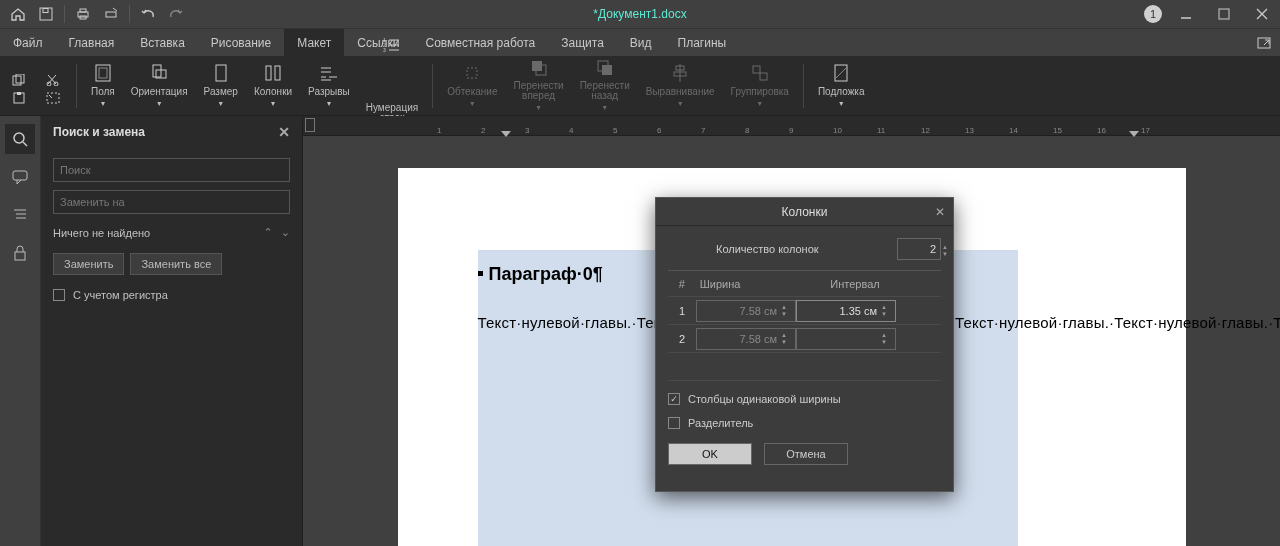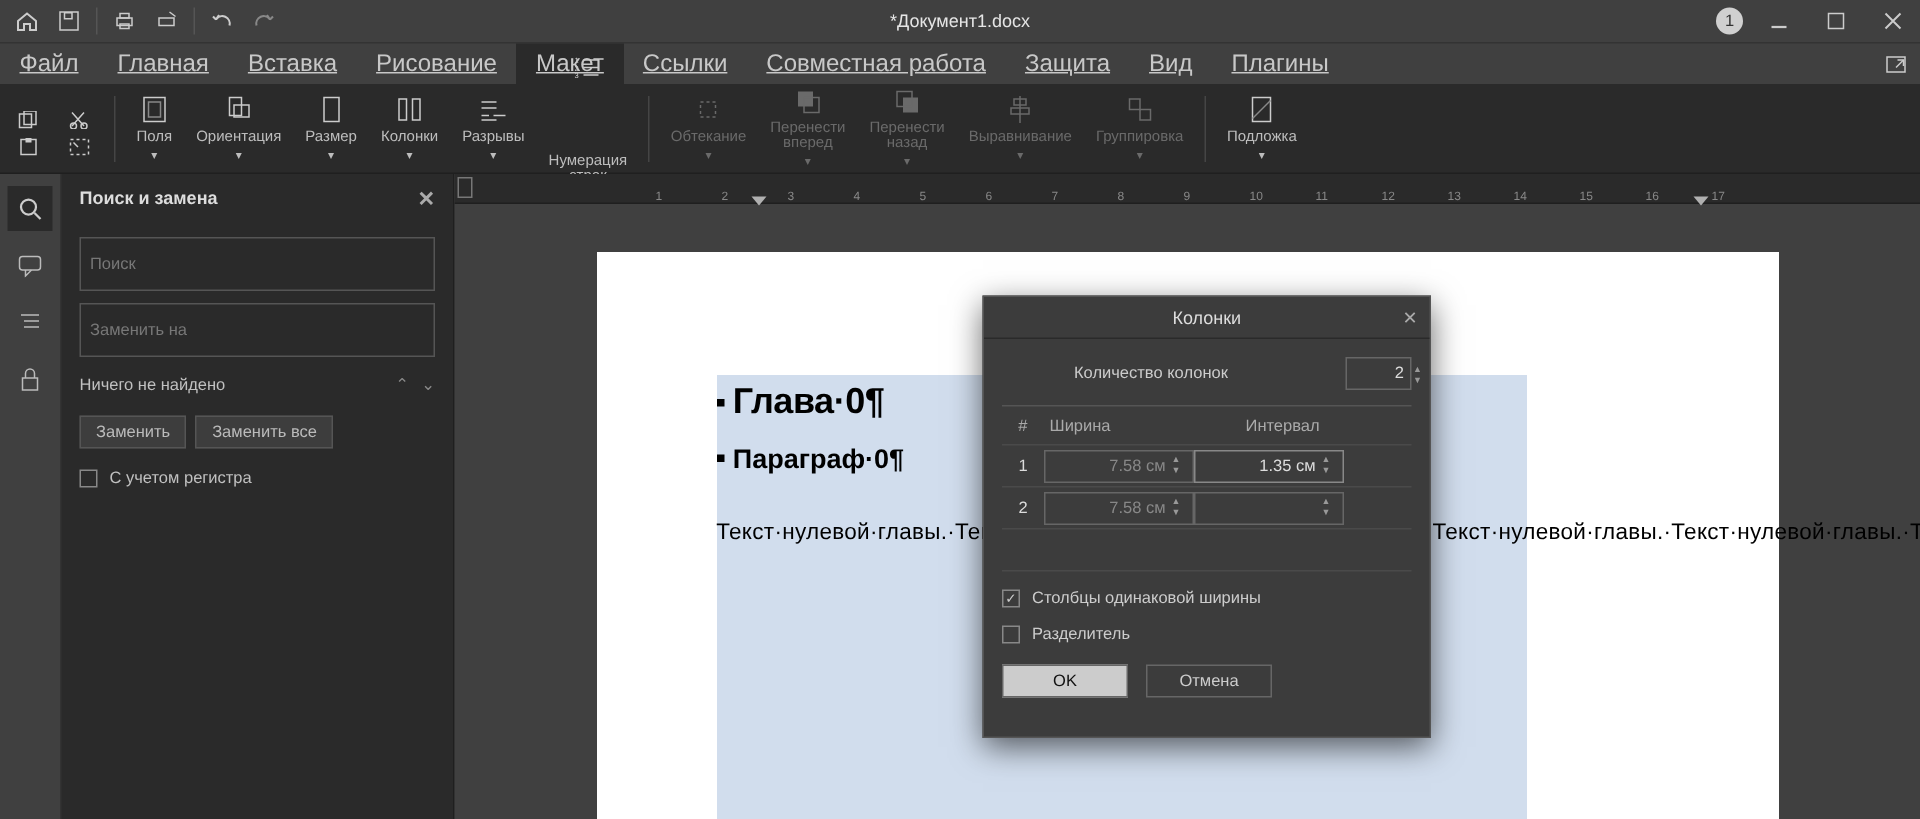--- a/index.html
+++ b/index.html
@@ -1,42 +1,42 @@
 <!DOCTYPE html>
 <html><head>
 <meta charset="utf-8">
 <style>
 * { margin:0; padding:0; box-sizing:border-box; font-family:"Segoe UI",Arial,sans-serif; -webkit-font-smoothing:antialiased; }
 body { width:1280px; height:546px; background:#2a2a2a; color:#c0c0c0; font-size:11px; overflow:hidden; position:relative; }
 .topbar { height:28px; background:#404040; display:flex; align-items:center; padding:0 4px; position:relative; }
 .topbar .icon-btn { width:28px; height:26px; display:flex; align-items:center; justify-content:center; color:#ccc; }
 .topbar .vspl { width:1px; height:18px; background:#555; margin:0 4px; }
-.topbar .title { position:absolute; left:50%; transform:translateX(-50%); color:#e5e5e5; font-size:12px; }
+.topbar .title { position:absolute; left:50%; transform:translateX(-50%); color:#5eead4; font-size:12px; }
 .topbar .right { margin-left:auto; display:flex; align-items:center; gap:10px; }
 .circle-badge { width:18px; height:18px; border-radius:50%; background:#d0d0d0; color:#333; font-size:11px; display:flex; align-items:center; justify-content:center; }
 .menubar { height:28px; background:#404040; display:flex; align-items:stretch; border-top:1px solid #333; }
-.menu-item { padding:0 13px; display:flex; align-items:center; color:#c8c8c8; font-size:16px; position:relative;text-decoration:underline; }
+.menu-item { padding:0 13px; display:flex; align-items:center; color:#c8c8c8; font-size:12px; position:relative; }
 .menu-item.active { background:#2a2a2a; }
 .menubar .tab-swap { margin-left:auto; width:32px; display:flex; align-items:center; justify-content:center; color:#ccc; }
 .ribbon { height:60px; background:#2a2a2a; display:flex; align-items:center; border-bottom:1px solid #1f1f1f; padding:0 2px; }
 .rib-small { width:34px; display:flex; flex-direction:column; gap:6px; align-items:center; padding-top:6px; }
 .rib-sep { width:1px; height:44px; background:#454545; margin:0 6px; }
 .rib-btn { display:flex; flex-direction:column; align-items:center; justify-content:center; padding:0 8px; height:52px; color:#bdbdbd; font-size:10px; text-align:center; position:relative; }
 .rib-btn.disabled { color:#6a6a6a;justify-content:center; }
 .rib-btn .ic { height:18px; display:flex; align-items:center; justify-content:center; margin-bottom:4px; }
 .rib-btn .dd { font-size:8px; margin-top:2px; }
 .lowrow { display:flex; height:458px; }
 .leftstrip { width:41px; background:#404040; display:flex; flex-direction:column; gap:8px; align-items:center; padding-top:8px; border-right:1px solid #333; }
 .leftstrip .sic { width:30px; height:30px; display:flex; align-items:center; justify-content:center; color:#bbb; }
 .leftstrip .sic.active { background:#2a2a2a; }
 .sidepanel { width:262px; background:#2a2a2a; border-right:1px solid #1f1f1f; display:flex; flex-direction:column; }
 .sidepanel .head { height:32px; display:flex; align-items:center; padding:0 12px; color:#ddd; font-weight:600; font-size:12px; }
 .sidepanel .head .close { margin-left:auto; color:#aaa; font-size:14px; }
 .sidepanel .body { padding:10px 12px; display:flex; flex-direction:column; gap:8px; }
-.inp { height:36px; background:#2a2a2a; border:1px solid #555; color:#777; padding:0 6px; font-size:11px; }
+.inp { height:24px; background:#2a2a2a; border:1px solid #555; color:#777; padding:0 6px; font-size:11px; }
 .inp::placeholder { color:#777; }
 .found-row { display:flex; align-items:center; margin-top:4px; }
 .found-row .arrows { margin-left:auto; display:flex; gap:8px; color:#888; }
 .btn-row { display:flex; gap:6px; margin-top:6px; }
 .sbtn { background:#3d3d3d; border:1px solid #555; color:#bbb; padding:4px 10px; font-size:11px; }
 .chk-row { display:flex; align-items:center; gap:8px; margin-top:6px; }
 .chk { width:12px; height:12px; border:1px solid #888; }
 .doc-area { flex:1; background:#404040; position:relative; overflow:hidden; }
 .ruler { height:20px; background:#2a2a2a; display:flex; align-items:end; position:relative; color:#888; font-size:8px; padding-left:10px; border-bottom:1px solid #1f1f1f; }
 .ruler .rl-edge { width:10px; height:14px; border:1px solid #777; position:absolute; left:2px; top:2px; }
@@ -401,21 +401,20 @@
           <div class="tick-major" data-v="17"></div>
         </div>
       <div class="markers-row">
         <div class="tri-down" style="left:108px;"></div>
         <div class="tri-down" style="left:736px;"></div>
       </div>
     </div>
     <div class="canvas-wrap">
       <div class="page">
         <div class="sel-block"></div>
-        <h1><span class="bullet"></span><span>Глава·0¶</span></h1>
         <h2><span class="bullet"></span><span>Параграф·0¶</span></h2>
         <div class="para" id="body-para">Текст·нулевой·главы.·Текст·нулевой·главы.·Текст·нулевой·главы.·Текст·нулевой·главы.·Текст·нулевой·главы.·Текст·нулевой·главы.·Текст·нулевой·главы.·Текст·нулевой·главы.·Текст·нулевой·главы.·Текст·нулевой·главы.·Текст·нулевой·главы.·Текст·нулевой·главы.·Текст·нулевой·главы.·Текст·нулевой·главы.·Текст·нулевой·главы.·Текст·нулевой·главы.·Текст·нулевой·главы.·Текст·нулевой·главы.·Текст·нулевой·главы.·Текст·нулевой·главы.·Текст·нулевой·главы.·Текст·нулевой·главы.·Текст·нулевой·главы.·Текст·нулевой·главы.·Текст·нулевой·главы.·Текст·нулевой·главы.·Текст·нулевой·главы.·Текст·нулевой·главы.·Текст·нулевой·главы.·Текст·нулевой·главы.·Текст·нулевой·главы.·Текст·нулевой·главы.·Текст·нулевой·главы.·Текст·нулевой·главы.·Текст·нулевой·главы.·Текст·нулевой·главы.·</div>
       </div>
     </div>
   </div>
 </div>
 
 <div class="dialog">
   <div class="dlg-head">
     <span>Колонки</span>

